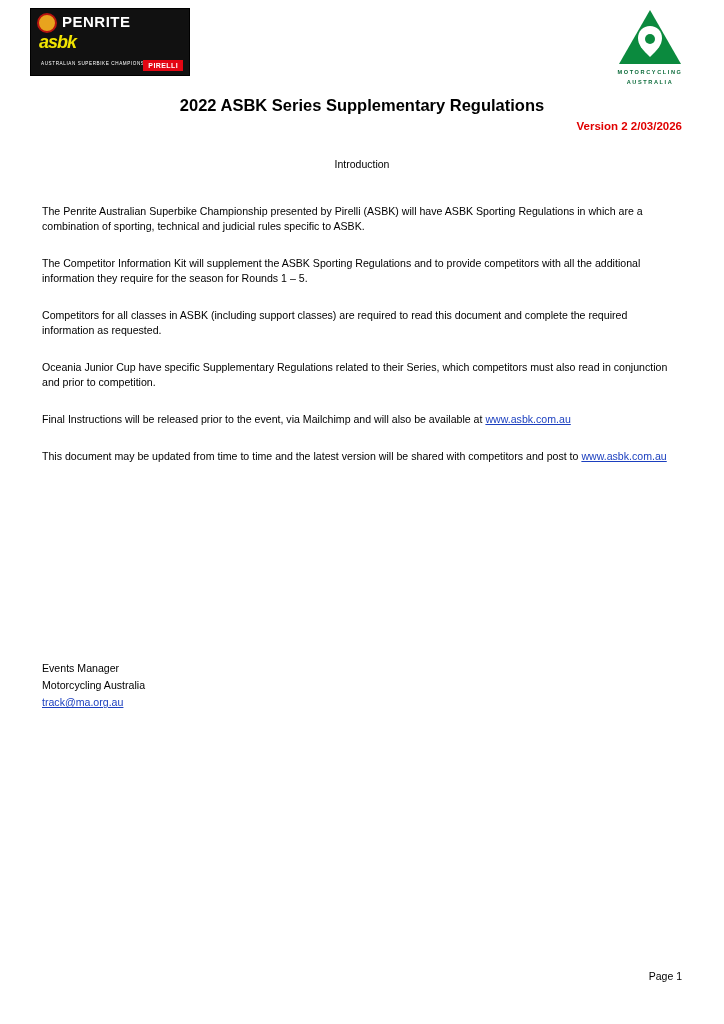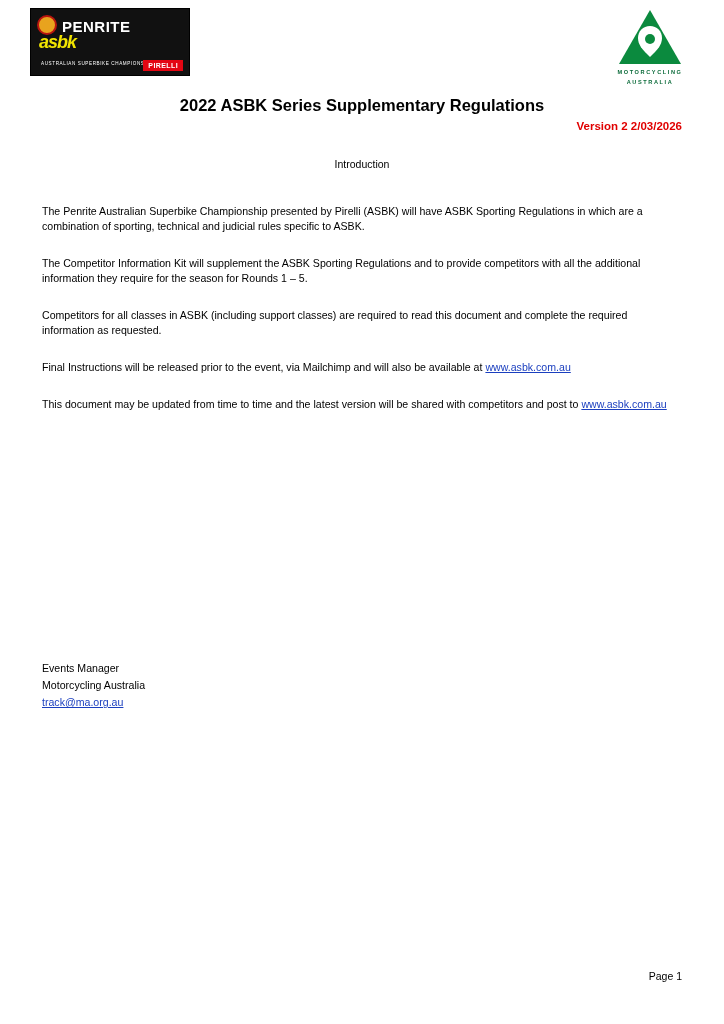--- a/index.html
+++ b/index.html
@@ -34,21 +34,21 @@
     border: 1px solid #000;
     box-sizing: border-box;
     overflow: hidden;
   }
   .penrite-top {
     position: absolute;
     left: 0; top: 4px;
     width: 100%;
     height: 22px;
     display: flex;
-    align-items: flex-end;
+    align-items: flex-start;
     padding-left: 6px;
     box-sizing: border-box;
   }
   .penrite-badge {
     width: 20px;
     height: 20px;
     border-radius: 50%;
     background: #e8a31e;
     border: 2px solid #b8140f;
     box-sizing: border-box;
@@ -224,20 +224,21 @@
   </div>
 
   <div class="doc-title">2022 ASBK Series Supplementary Regulations</div>
   <div class="version">Version 2 2/03/2026</div>
   <div class="intro-heading">Introduction</div>
 
   <div class="body-block">
     <p class="para">The Penrite Australian Superbike Championship presented by Pirelli (ASBK) will have ASBK Sporting Regulations in which are a combination of sporting, technical and judicial rules specific to ASBK.</p>
     <p class="para">The Competitor Information Kit will supplement the ASBK Sporting Regulations and to provide competitors with all the additional information they require for the season for Rounds 1 – 5.</p>
     <p class="para">Competitors for all classes in ASBK (including support classes) are required to read this document and complete the required information as requested.</p>
+    <p class="para">Oceania Junior Cup have specific Supplementary Regulations related to their Series, which competitors must also read in conjunction and prior to competition.</p>
     <p class="para">
       <span>Final Instructions will be released prior to the event, via Mailchimp and will also be available at </span><a class="link" href="#">www.asbk.com.au</a>
     </p>
     <p class="para">
       <span>This document may be updated from time to time and the latest version will be shared with competitors and post to </span><a class="link" href="#">www.asbk.com.au</a>
     </p>
   </div>
 
   <div class="signoff">
     <div class="spacer"></div>

